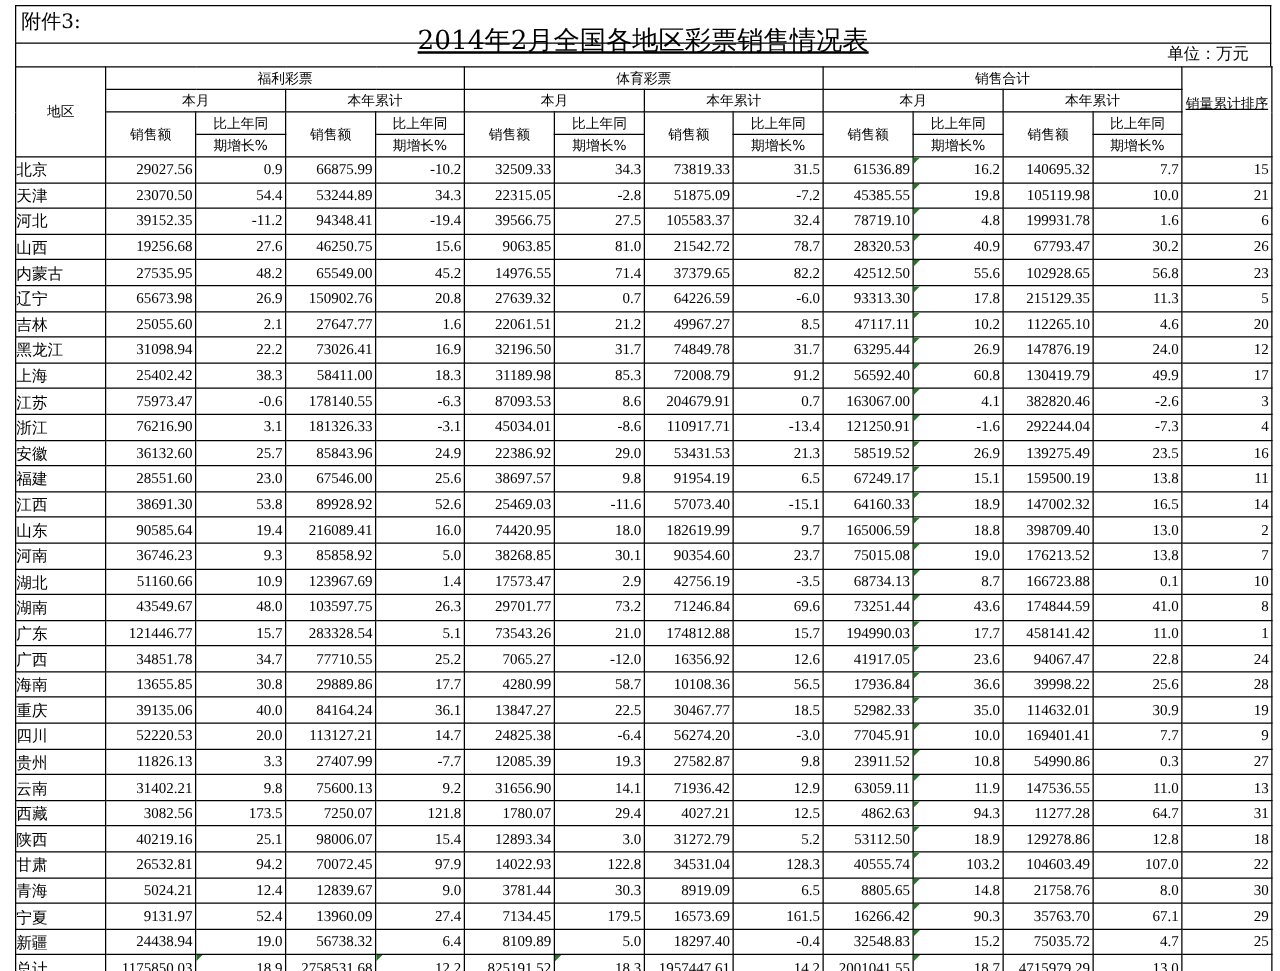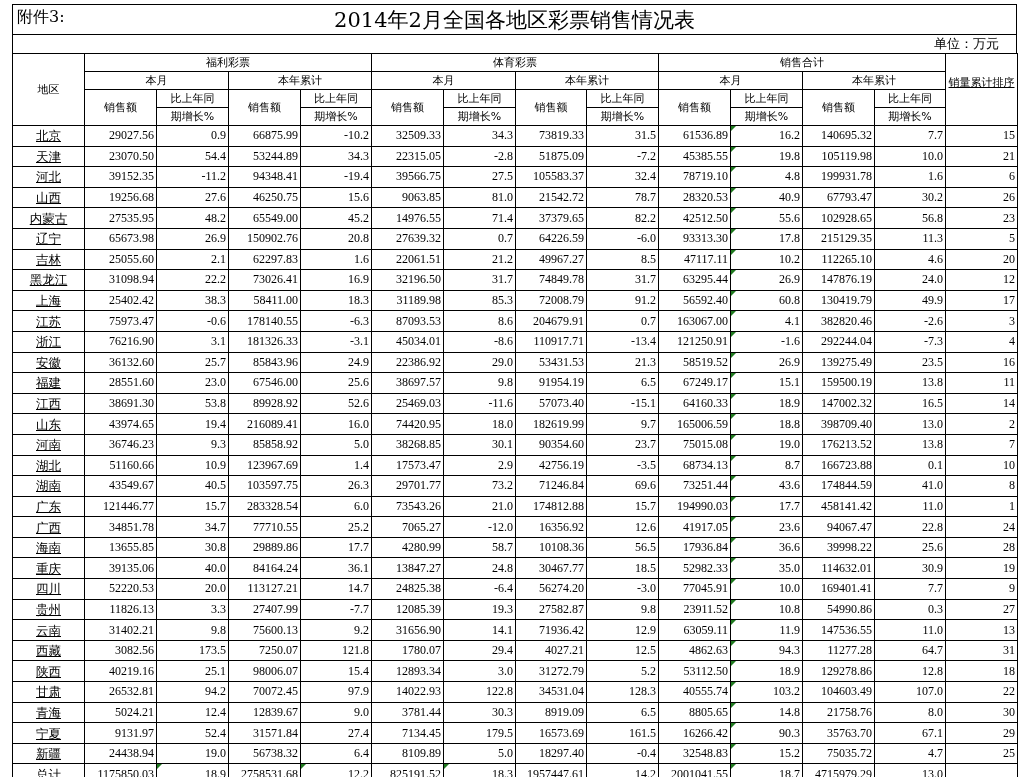--- a/index.html
+++ b/index.html
@@ -1,29 +1,29 @@
 <!DOCTYPE html>
 <html><head>
 <meta charset="utf-8">
 <style>
   html, body { margin: 0; padding: 0; background: #fff; }
   body { width: 1024px; height: 777px; overflow: hidden; position: relative;
          font-family: "DejaVu Serif", "Liberation Serif", serif; color: #000; }
   .sheet { position: absolute; left: 12px; top: 4px; width: 1005px; }
   .title-row { position: relative; height: 29px; border: 1px solid #000; border-bottom: none; }
   .title-left { position: absolute; left: 4px; top: 2px; font-size: 16px; font-family: "DejaVu Serif", serif; }
-  .title-main { position: absolute; left: 0; right: 0; top: 1px; text-align: center; font-size: 21px; }
+  .title-main { position: absolute; left: 0; right: 0; top: 13px; text-align: center; font-size: 21px; text-decoration: underline; }
   .unit-row { height: 18px; border: 1px solid #000; border-bottom: none; text-align: right;
               font-size: 13px; padding-right: 17px; line-height: 18px; font-family: "DejaVu Sans", sans-serif; }
   table { border-collapse: collapse; table-layout: fixed; width: 1005px; }
   td, th { border: 1px solid #000; padding: 0; overflow: hidden; white-space: nowrap; }
   th { font-weight: normal; font-size: 11px; font-family: "DejaVu Sans", sans-serif; height: 17px; line-height: 16px; }
   td { font-size: 12px; height: 19.6px; line-height: 19px; font-family: "Liberation Serif", serif; }
   td.num { text-align: right; padding-right: 2px; }
-  td.region { text-align: center; font-family: "DejaVu Sans", sans-serif; font-size: 12.5px; text-decoration: underline; }
+  td.region { font-family: "DejaVu Sans", sans-serif; font-size: 12.5px; }
   td.pct { position: relative; }
   .tri { position: absolute; left: 0; top: 0; width: 0; height: 0;
          border-top: 5px solid #1f7a1f; border-right: 5px solid transparent; }
   th.tall { line-height: 18px; text-decoration: underline; }
 </style>
 </head>
 <body>
 
 <div class="sheet">
   <div class="title-row">
@@ -182,21 +182,21 @@
           <td class="num"><span>93313.30</span></td>
           <td class="num pct"><span class="tri"></span><span>17.8</span></td>
           <td class="num"><span>215129.35</span></td>
           <td class="num"><span>11.3</span></td>
           <td class="num"><span>5</span></td>
         </tr>
         <tr>
           <td class="region">吉林</td>
           <td class="num"><span>25055.60</span></td>
           <td class="num"><span>2.1</span></td>
-          <td class="num"><span>62297.83</span></td>
+          <td class="num"><span>27647.77</span></td>
           <td class="num"><span>1.6</span></td>
           <td class="num"><span>22061.51</span></td>
           <td class="num"><span>21.2</span></td>
           <td class="num"><span>49967.27</span></td>
           <td class="num"><span>8.5</span></td>
           <td class="num"><span>47117.11</span></td>
           <td class="num pct"><span class="tri"></span><span>10.2</span></td>
           <td class="num"><span>112265.10</span></td>
           <td class="num"><span>4.6</span></td>
           <td class="num"><span>20</span></td>
@@ -308,21 +308,21 @@
           <td class="num"><span>57073.40</span></td>
           <td class="num"><span>-15.1</span></td>
           <td class="num"><span>64160.33</span></td>
           <td class="num pct"><span class="tri"></span><span>18.9</span></td>
           <td class="num"><span>147002.32</span></td>
           <td class="num"><span>16.5</span></td>
           <td class="num"><span>14</span></td>
         </tr>
         <tr>
           <td class="region">山东</td>
-          <td class="num"><span>43974.65</span></td>
+          <td class="num"><span>90585.64</span></td>
           <td class="num"><span>19.4</span></td>
           <td class="num"><span>216089.41</span></td>
           <td class="num"><span>16.0</span></td>
           <td class="num"><span>74420.95</span></td>
           <td class="num"><span>18.0</span></td>
           <td class="num"><span>182619.99</span></td>
           <td class="num"><span>9.7</span></td>
           <td class="num"><span>165006.59</span></td>
           <td class="num pct"><span class="tri"></span><span>18.8</span></td>
           <td class="num"><span>398709.40</span></td>
@@ -357,39 +357,39 @@
           <td class="num"><span>-3.5</span></td>
           <td class="num"><span>68734.13</span></td>
           <td class="num pct"><span class="tri"></span><span>8.7</span></td>
           <td class="num"><span>166723.88</span></td>
           <td class="num"><span>0.1</span></td>
           <td class="num"><span>10</span></td>
         </tr>
         <tr>
           <td class="region">湖南</td>
           <td class="num"><span>43549.67</span></td>
-          <td class="num"><span>40.5</span></td>
+          <td class="num"><span>48.0</span></td>
           <td class="num"><span>103597.75</span></td>
           <td class="num"><span>26.3</span></td>
           <td class="num"><span>29701.77</span></td>
           <td class="num"><span>73.2</span></td>
           <td class="num"><span>71246.84</span></td>
           <td class="num"><span>69.6</span></td>
           <td class="num"><span>73251.44</span></td>
           <td class="num pct"><span class="tri"></span><span>43.6</span></td>
           <td class="num"><span>174844.59</span></td>
           <td class="num"><span>41.0</span></td>
           <td class="num"><span>8</span></td>
         </tr>
         <tr>
           <td class="region">广东</td>
           <td class="num"><span>121446.77</span></td>
           <td class="num"><span>15.7</span></td>
           <td class="num"><span>283328.54</span></td>
-          <td class="num"><span>6.0</span></td>
+          <td class="num"><span>5.1</span></td>
           <td class="num"><span>73543.26</span></td>
           <td class="num"><span>21.0</span></td>
           <td class="num"><span>174812.88</span></td>
           <td class="num"><span>15.7</span></td>
           <td class="num"><span>194990.03</span></td>
           <td class="num pct"><span class="tri"></span><span>17.7</span></td>
           <td class="num"><span>458141.42</span></td>
           <td class="num"><span>11.0</span></td>
           <td class="num"><span>1</span></td>
         </tr>
@@ -425,21 +425,21 @@
           <td class="num"><span>25.6</span></td>
           <td class="num"><span>28</span></td>
         </tr>
         <tr>
           <td class="region">重庆</td>
           <td class="num"><span>39135.06</span></td>
           <td class="num"><span>40.0</span></td>
           <td class="num"><span>84164.24</span></td>
           <td class="num"><span>36.1</span></td>
           <td class="num"><span>13847.27</span></td>
-          <td class="num"><span>24.8</span></td>
+          <td class="num"><span>22.5</span></td>
           <td class="num"><span>30467.77</span></td>
           <td class="num"><span>18.5</span></td>
           <td class="num"><span>52982.33</span></td>
           <td class="num pct"><span class="tri"></span><span>35.0</span></td>
           <td class="num"><span>114632.01</span></td>
           <td class="num"><span>30.9</span></td>
           <td class="num"><span>19</span></td>
         </tr>
         <tr>
           <td class="region">四川</td>
@@ -550,21 +550,21 @@
           <td class="num"><span>8805.65</span></td>
           <td class="num pct"><span class="tri"></span><span>14.8</span></td>
           <td class="num"><span>21758.76</span></td>
           <td class="num"><span>8.0</span></td>
           <td class="num"><span>30</span></td>
         </tr>
         <tr>
           <td class="region">宁夏</td>
           <td class="num"><span>9131.97</span></td>
           <td class="num"><span>52.4</span></td>
-          <td class="num"><span>31571.84</span></td>
+          <td class="num"><span>13960.09</span></td>
           <td class="num"><span>27.4</span></td>
           <td class="num"><span>7134.45</span></td>
           <td class="num"><span>179.5</span></td>
           <td class="num"><span>16573.69</span></td>
           <td class="num"><span>161.5</span></td>
           <td class="num"><span>16266.42</span></td>
           <td class="num pct"><span class="tri"></span><span>90.3</span></td>
           <td class="num"><span>35763.70</span></td>
           <td class="num"><span>67.1</span></td>
           <td class="num"><span>29</span></td>

